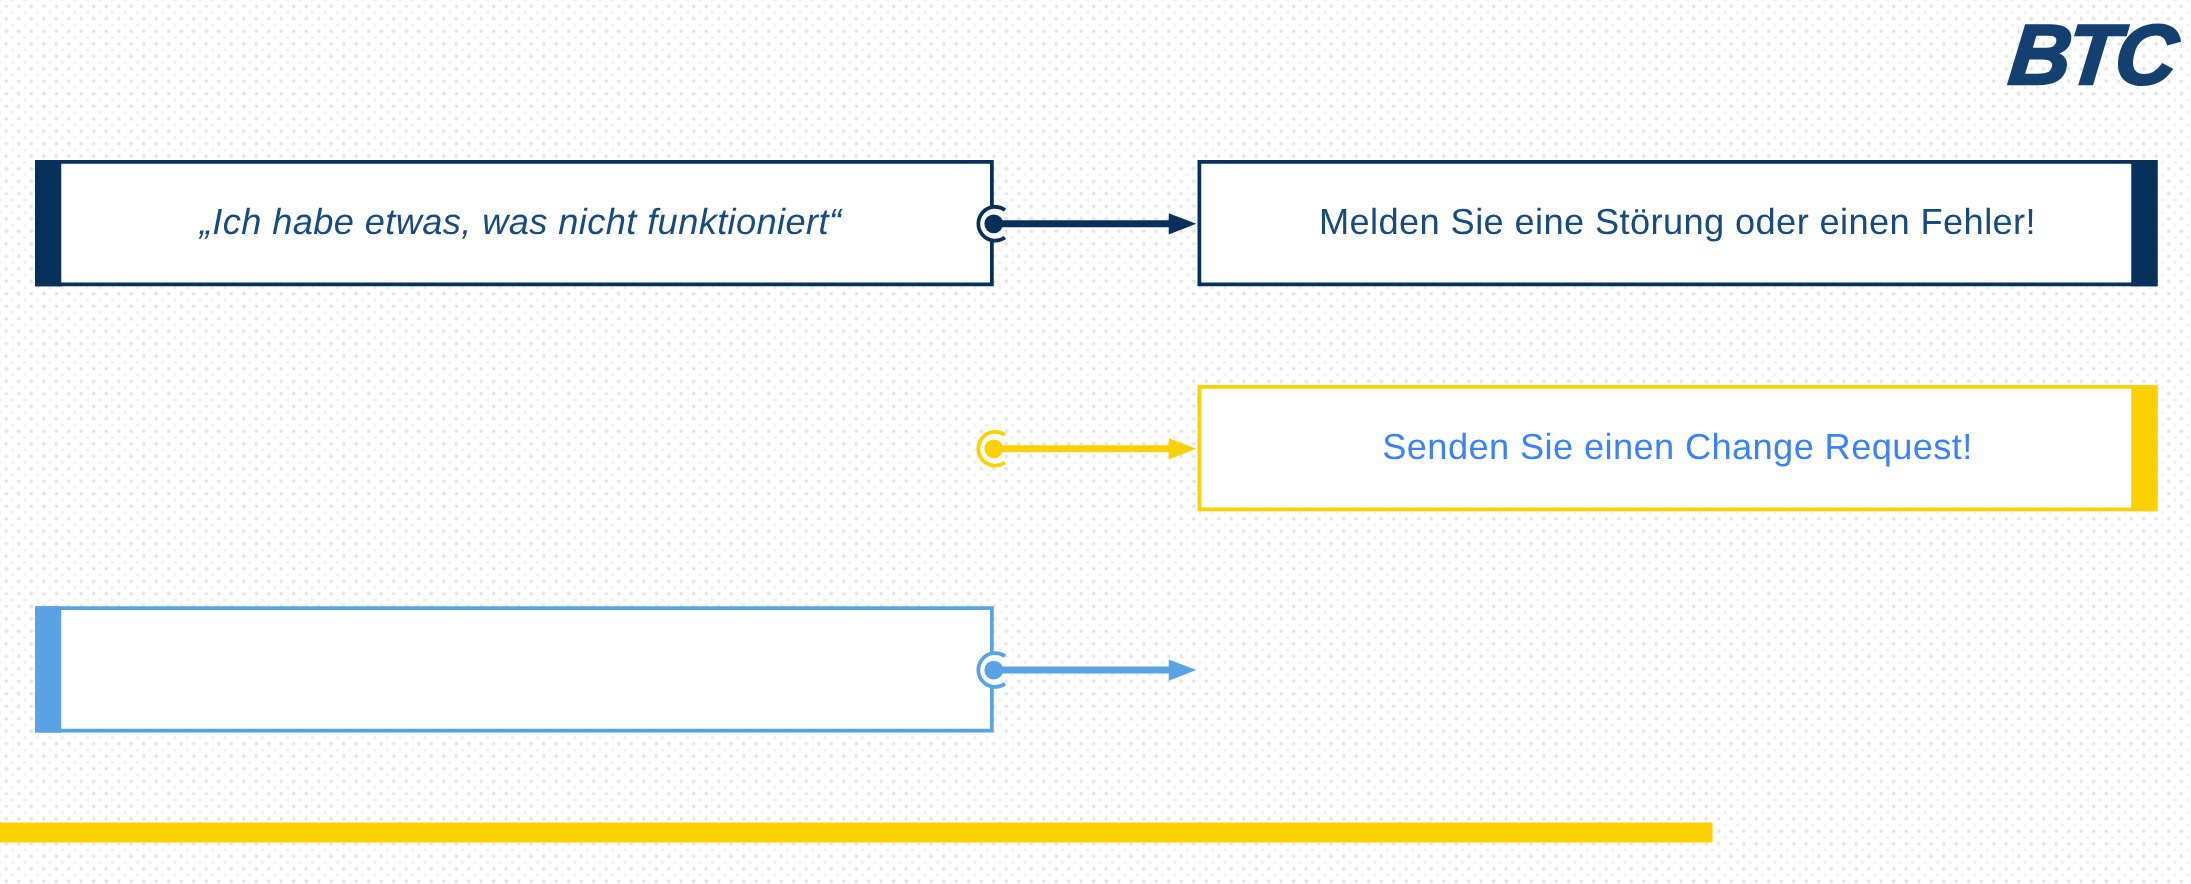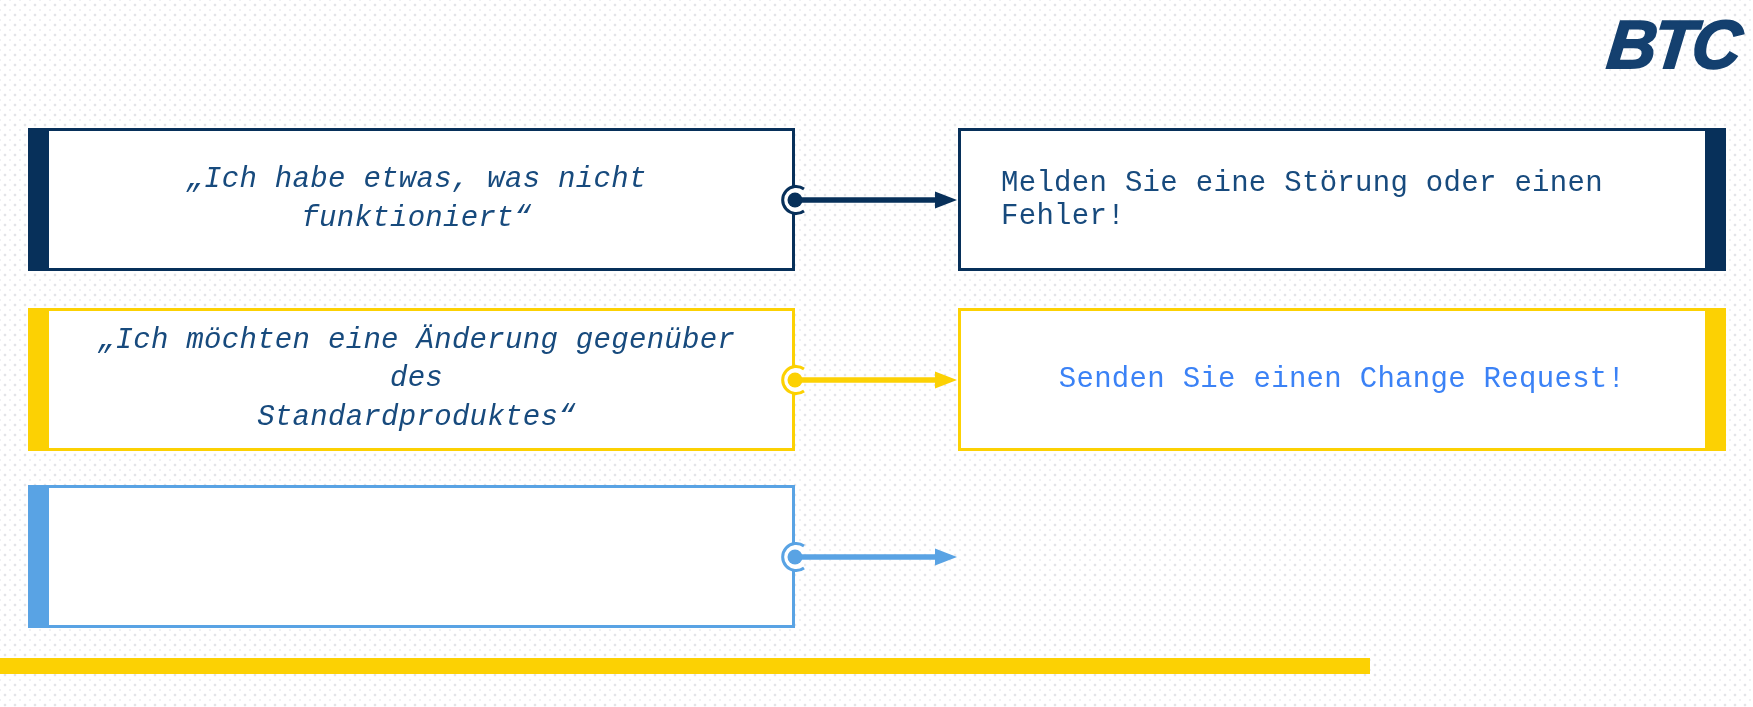--- a/index.html
+++ b/index.html
@@ -27,22 +27,21 @@
     font-style: italic;
     letter-spacing: -3px;
     transform: skewX(-6deg);
     -webkit-text-stroke: 2px currentColor;
   }
 
   .row {
     position: absolute;
     left: 0;
     width: 100%;
-    height: 143px;
-    font-family: Liberation Mono, monospace;
+    height: 101px;
   }
   .row.r1 { top: 128px; }
   .row.r2 { top: 308px; }
   .row.r3 { top: 485px; }
 
   .box {
     position: absolute;
     top: 0;
     bottom: 0;
     background: #ffffff;
@@ -117,25 +116,20 @@
         <polygon points="158,13.5 180,22 158,30.5" fill="currentColor"></polygon>
       </svg>
     </div>
     <div class="box right" style="border-color: rgb(7, 48, 90);">
       <div class="action" style="color: rgb(23, 74, 125);">Melden Sie eine Störung oder einen Fehler!</div>
       <div class="accent" style="background-color: rgb(7, 48, 90);"></div>
     </div>
   </section>
 
   <section class="row r2">
-    <div class="box left" style="border-color: rgb(252, 209, 3);">
-      <div class="accent" style="background-color: rgb(252, 209, 3);"></div>
-      <div class="quote" style="color: rgb(23, 74, 125);">„Ich möchten eine Änderung gegenüber des
-Standardproduktes“</div>
-    </div>
     <div class="connector" style="color: rgb(252, 209, 3);">
       <svg width="182" height="44" viewBox="0 0 182 44">
         <path d="M 27 11 A 13.5 13.5 0 1 0 27 33" fill="#ffffff" stroke="currentColor" stroke-width="3"></path>
         <circle cx="18" cy="22" r="7.5" fill="currentColor"></circle>
         <line x1="22" y1="22" x2="160" y2="22" stroke="currentColor" stroke-width="5.5"></line>
         <polygon points="158,13.5 180,22 158,30.5" fill="currentColor"></polygon>
       </svg>
     </div>
     <div class="box right" style="border-color: rgb(252, 209, 3);">
       <div class="action" style="color: #3b82f6;">Senden Sie einen Change Request!</div>

